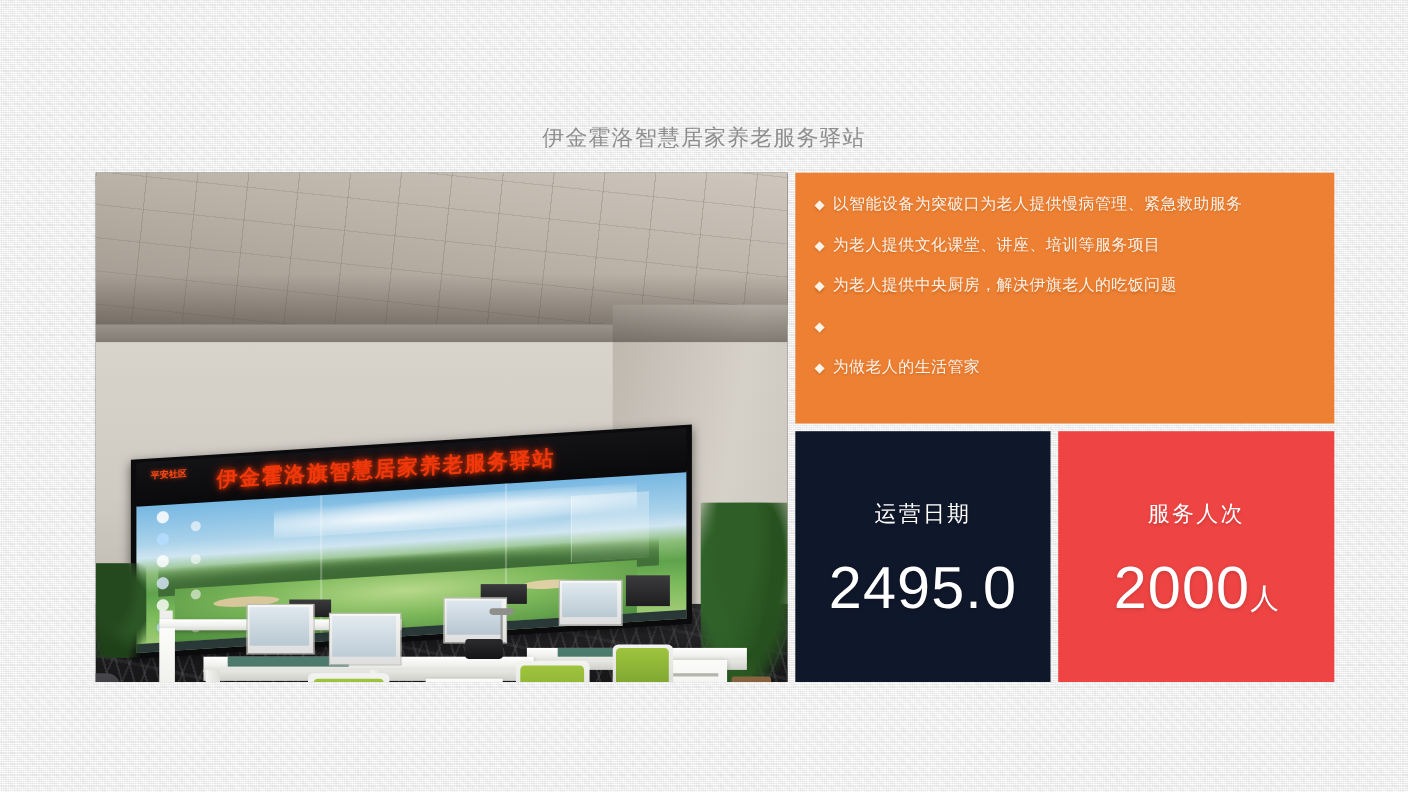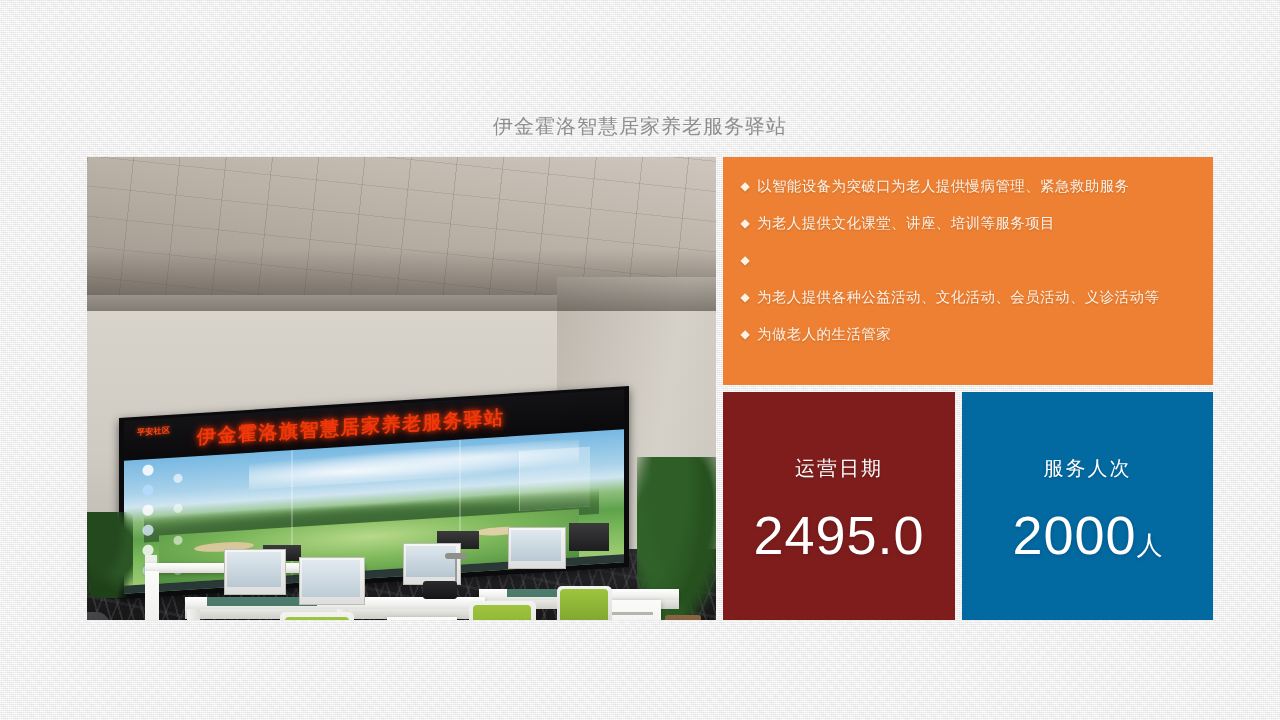--- a/index.html
+++ b/index.html
@@ -330,26 +330,26 @@
   
   .stat-card {
     position: absolute;
     top: 392px;
     height: 228px;
     text-align: center;
   }
   #stat-card-date {
     left: 723px;
     width: 232px;
-    background: #7f1d1d;
+    background: #0f172a;
   }
   #stat-card-people {
     left: 962px;
     width: 251px;
-    background: #0369a1;
+    background: #ef4444;
     text-align: center;
   }
   .stat-label {
     position: absolute;
     left: 0;
     top: 62px;
     width: 100%;
     color: #ffffff;
     font-size: 20px;
     letter-spacing: 2px;
@@ -467,25 +467,25 @@
         <span class="bullet-text">以智能设备为突破口为老人提供慢病管理、紧急救助服务</span>
       </div>
 
       <div class="bullet-row">
         <span class="bullet-diamond">◆</span>
         <span class="bullet-text">为老人提供文化课堂、讲座、培训等服务项目</span>
       </div>
 
       <div class="bullet-row">
         <span class="bullet-diamond">◆</span>
+        <span class="bullet-text">为老人提供中央厨房，解决伊旗老人的吃饭问题</span>
       </div>
 
       <div class="bullet-row">
         <span class="bullet-diamond">◆</span>
-        <span class="bullet-text">为老人提供各种公益活动、文化活动、会员活动、义诊活动等</span>
       </div>
 
       <div class="bullet-row">
         <span class="bullet-diamond">◆</span>
         <span class="bullet-text">为做老人的生活管家</span>
       </div>
 
     </div>
   </div>
 

